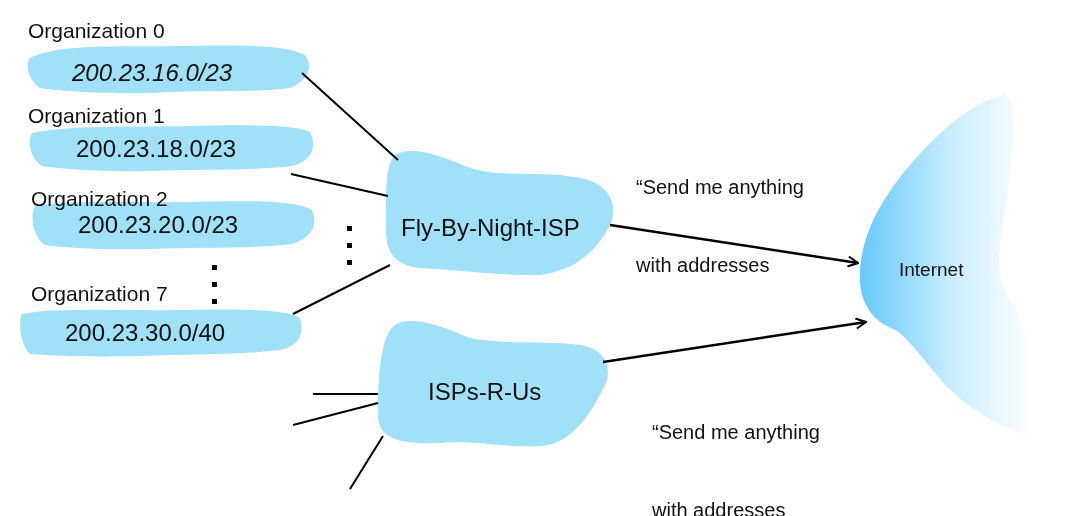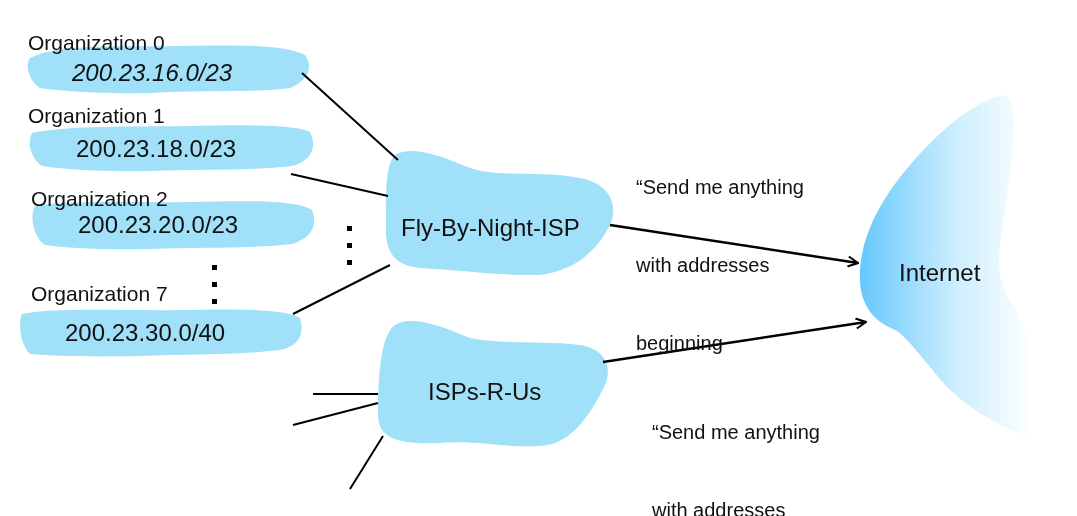--- a/index.html
+++ b/index.html
@@ -4,21 +4,21 @@
 <style>
   html, body { margin: 0; padding: 0; background: #ffffff; }
   body { width: 1077px; height: 516px; position: relative; overflow: hidden;
          font-family: "Liberation Sans", sans-serif; color: #111; }
   svg { position: absolute; left: 0; top: 0; }
   .lbl { position: absolute; white-space: nowrap; }
   .org-label { font-size: 21px; }
   .prefix { font-size: 24px; }
   .isp-label { font-size: 24px; }
   .msg { font-size: 20px; line-height: 26px; white-space: pre; }
-  .inet { font-size: 24px; }
+  .inet { font-size: 19px; }
 </style>
 </head>
 <body>
 
 <svg width="1077" height="516" viewBox="0 0 1077 516">
   <defs>
     <linearGradient id="inetGrad" x1="0" y1="0" x2="1" y2="0">
       <stop offset="0" stop-color="#66c8fc"></stop>
       <stop offset="0.55" stop-color="#cdeeff"></stop>
       <stop offset="1" stop-color="#ffffff"></stop>
@@ -61,41 +61,40 @@
     <rect x="347" y="243" width="5" height="5" fill="#000"></rect>
     <rect x="347" y="260" width="5" height="5" fill="#000"></rect>
   </g>
   <g>
     <rect x="212" y="265" width="5" height="5" fill="#000"></rect>
     <rect x="212" y="282" width="5" height="5" fill="#000"></rect>
     <rect x="212" y="299" width="5" height="5" fill="#000"></rect>
   </g>
 </svg>
 
-<div class="lbl org-label" style="left:28px;top:19px;margin-top:12px;">Organization 0</div>
+<div class="lbl org-label" style="left:28px;top:19px;">Organization 0</div>
 <div class="lbl prefix" style="left:72px;top:59px;font-style:italic;">200.23.16.0/23</div>
 
 <div class="lbl org-label" style="left:28px;top:104px;">Organization 1</div>
 <div class="lbl prefix" style="left:76px;top:135px;">200.23.18.0/23</div>
 
 <div class="lbl org-label" style="left:31px;top:187px;">Organization 2</div>
 <div class="lbl prefix" style="left:78px;top:211px;">200.23.20.0/23</div>
 
 <div class="lbl org-label" style="left:31px;top:282px;">Organization 7</div>
 <div class="lbl prefix" style="left:65px;top:319px;">200.23.30.0/40</div>
 
 <div class="lbl isp-label" style="left:401px;top:214px;">Fly-By-Night-ISP</div>
 <div class="lbl isp-label" style="left:428px;top:378px;">ISPs-R-Us</div>
 
 <div class="lbl inet" style="left:899px;top:259px;">Internet</div>
 
 <div class="lbl msg" style="left:636px;top:122px;">
   <div>“Send me anything</div>
   <div>with addresses</div>
-  <div>beginning</div>
 </div>
 
 <div class="lbl msg" style="left:652px;top:367px;">
   <div>“Send me anything</div>
   <div>with addresses</div>
   
   
 </div>
 
 </body></html>

